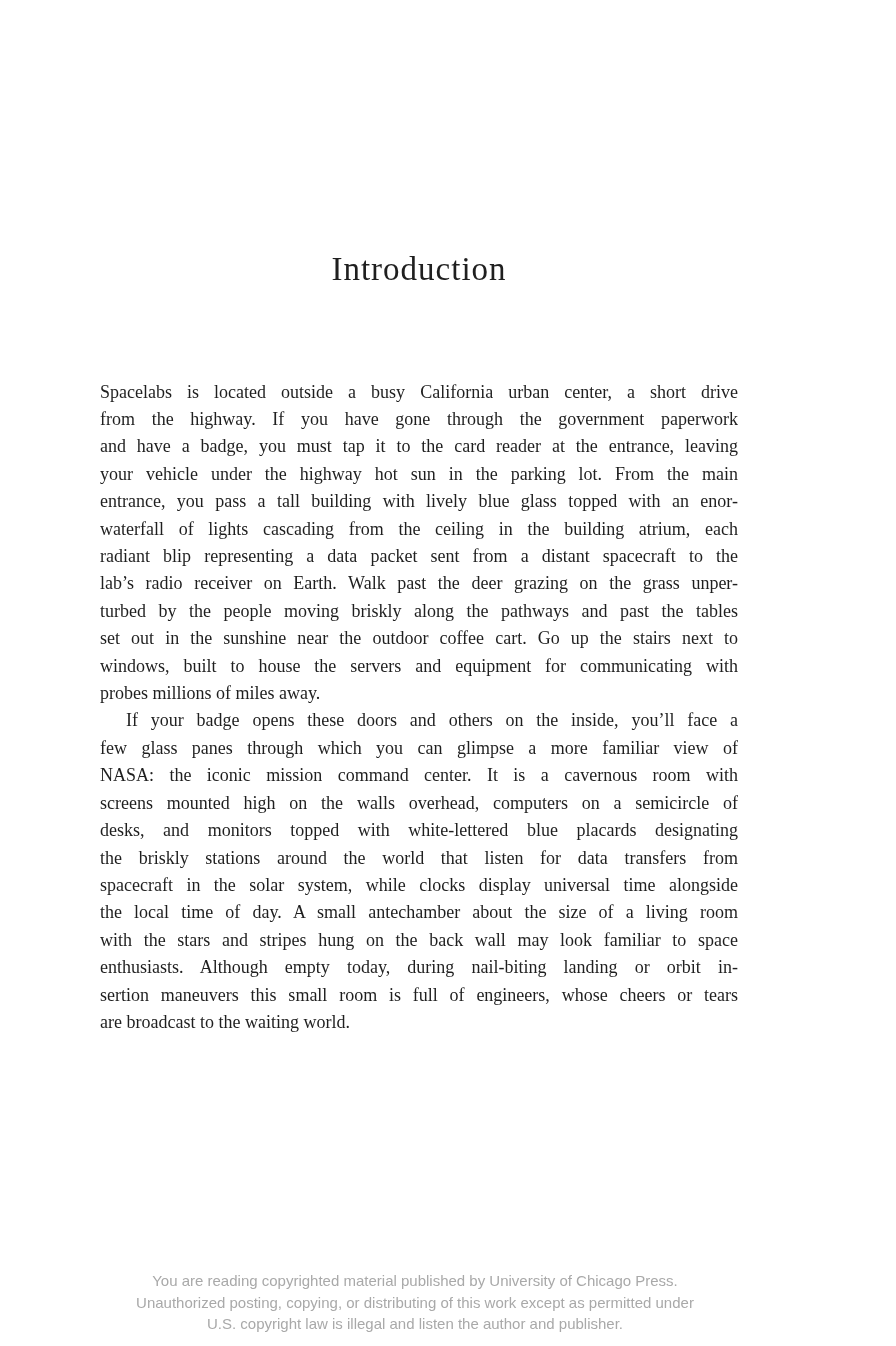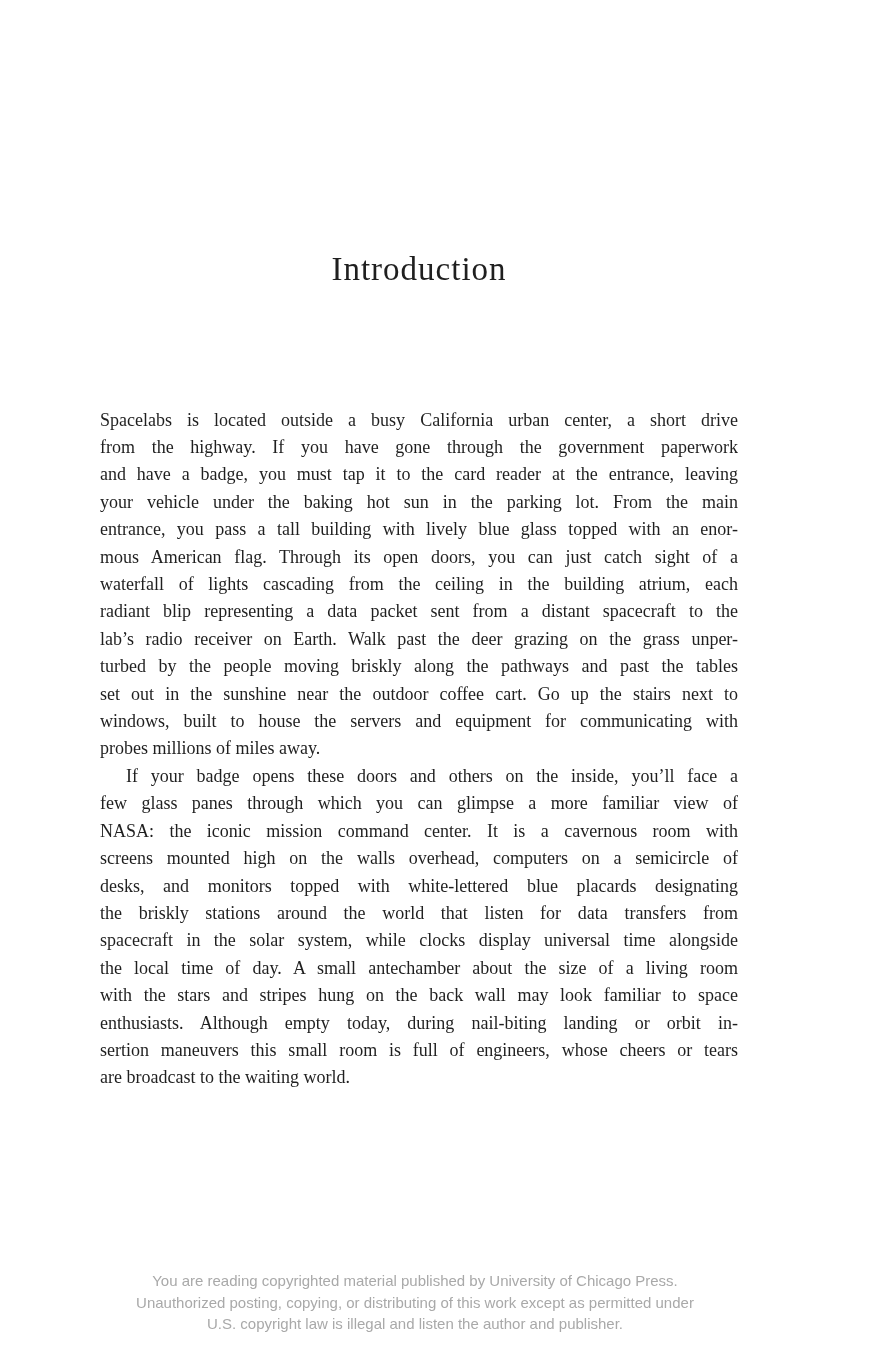--- a/index.html
+++ b/index.html
@@ -20,21 +20,21 @@
     margin: 0;
     padding-top: 250px;
     text-align: center;
     font-weight: normal;
     font-size: 33px;
     letter-spacing: 1px;
     line-height: 1.2;
   }
   .body-text {
     width: 638px;
-    margin: 117px auto 0 auto;
+    margin: 89px auto 0 auto;
     font-size: 18px;
     line-height: 27.4px;
   }
   .paragraph {
     margin: 0;
   }
   .line {
     text-align: justify;
     text-align-last: justify;
     white-space: normal;
@@ -64,23 +64,22 @@
 <body>
 
 <div class="page">
   <h1 class="title">Introduction</h1>
 
   <div class="body-text" id="body-text">
       <div class="paragraph">
         <div class="line">Spacelabs is located outside a busy California urban center, a short drive</div>
         <div class="line">from the highway. If you have gone through the government paperwork</div>
         <div class="line">and have a badge, you must tap it to the card reader at the entrance, leaving</div>
-        <div class="line">your vehicle under the baking hot sun in the parking lot. From the main</div>
+        <div class="line">your vehicle under the highway hot sun in the parking lot. From the main</div>
         <div class="line">entrance, you pass a tall building with lively blue glass topped with an enor-</div>
-        <div class="line">mous American flag. Through its open doors, you can just catch sight of a</div>
         <div class="line">waterfall of lights cascading from the ceiling in the building atrium, each</div>
         <div class="line">radiant blip representing a data packet sent from a distant spacecraft to the</div>
         <div class="line">lab’s radio receiver on Earth. Walk past the deer grazing on the grass unper-</div>
         <div class="line">turbed by the people moving briskly along the pathways and past the tables</div>
         <div class="line">set out in the sunshine near the outdoor coffee cart. Go up the stairs next to</div>
         <div class="line">windows, built to house the servers and equipment for communicating with</div>
         <div class="line para-last">probes millions of miles away.</div>
       </div>
       <div class="paragraph">
         <div class="line first-indent">If your badge opens these doors and others on the inside, you’ll face a</div>

